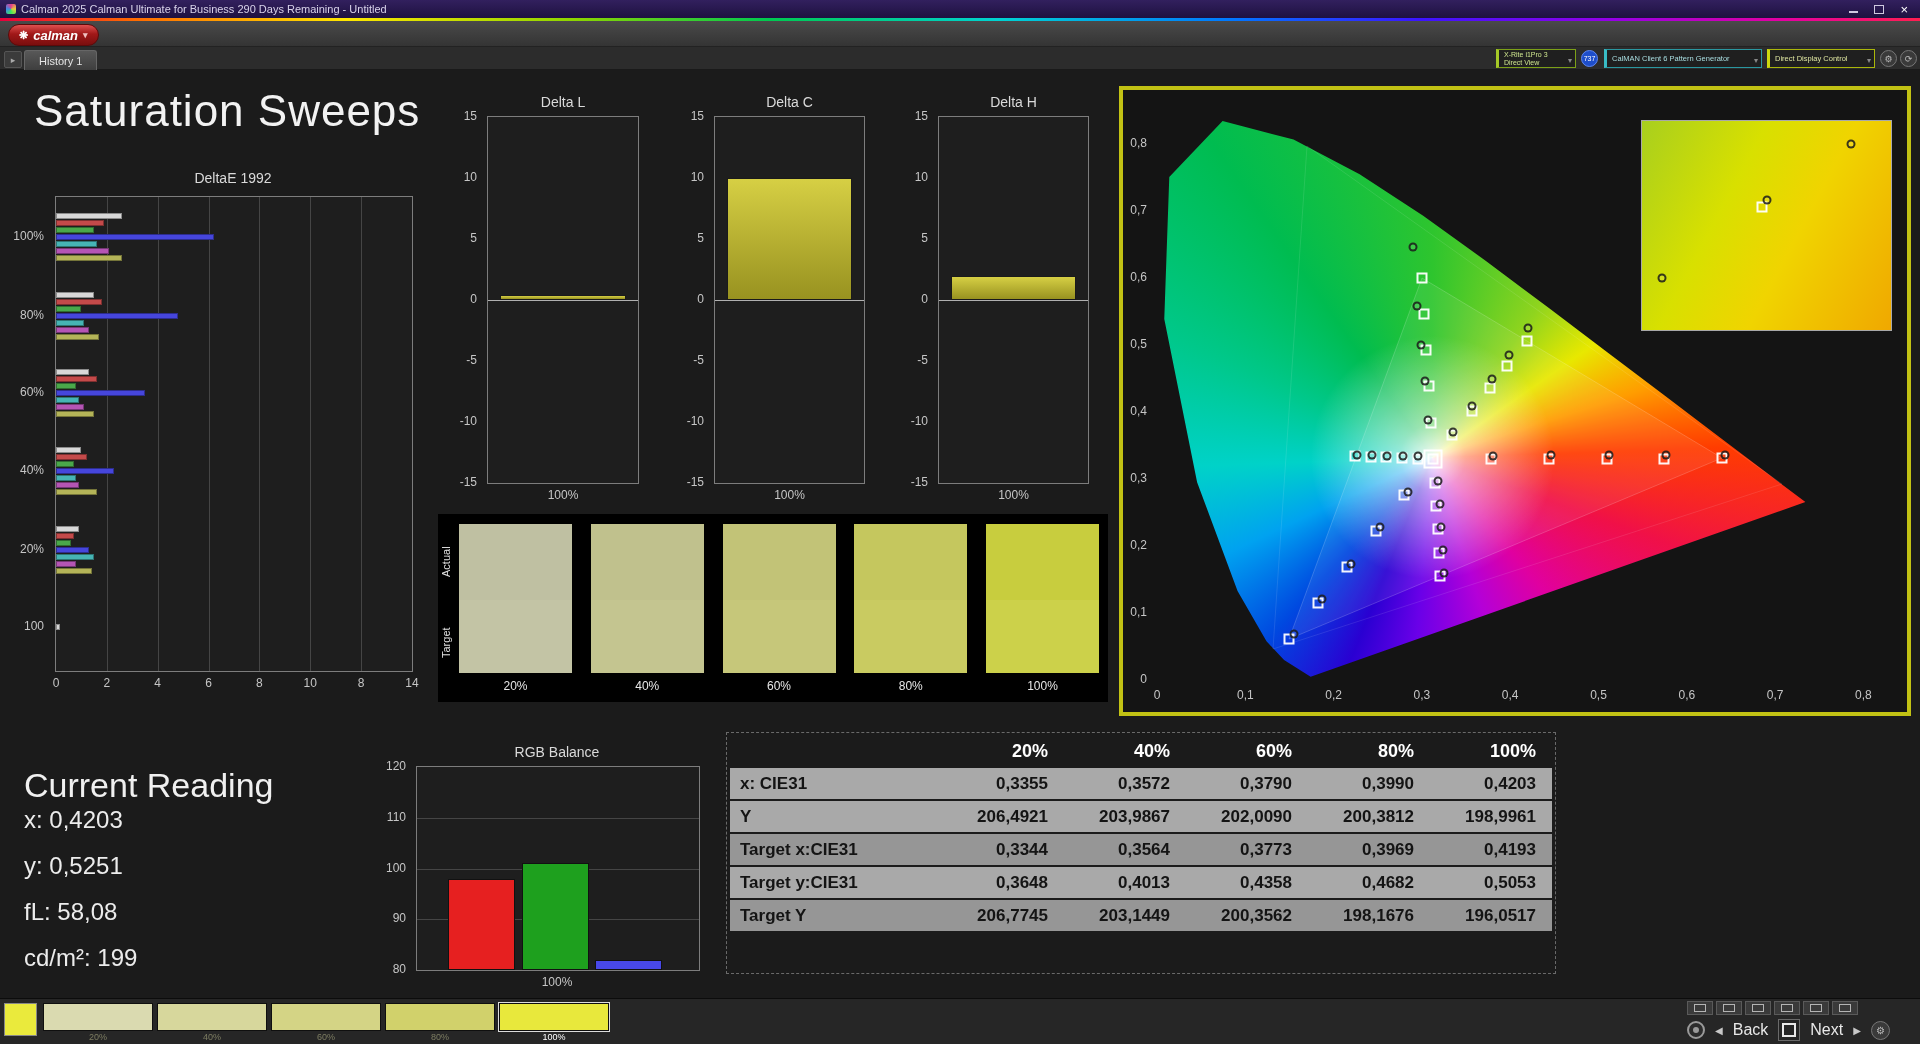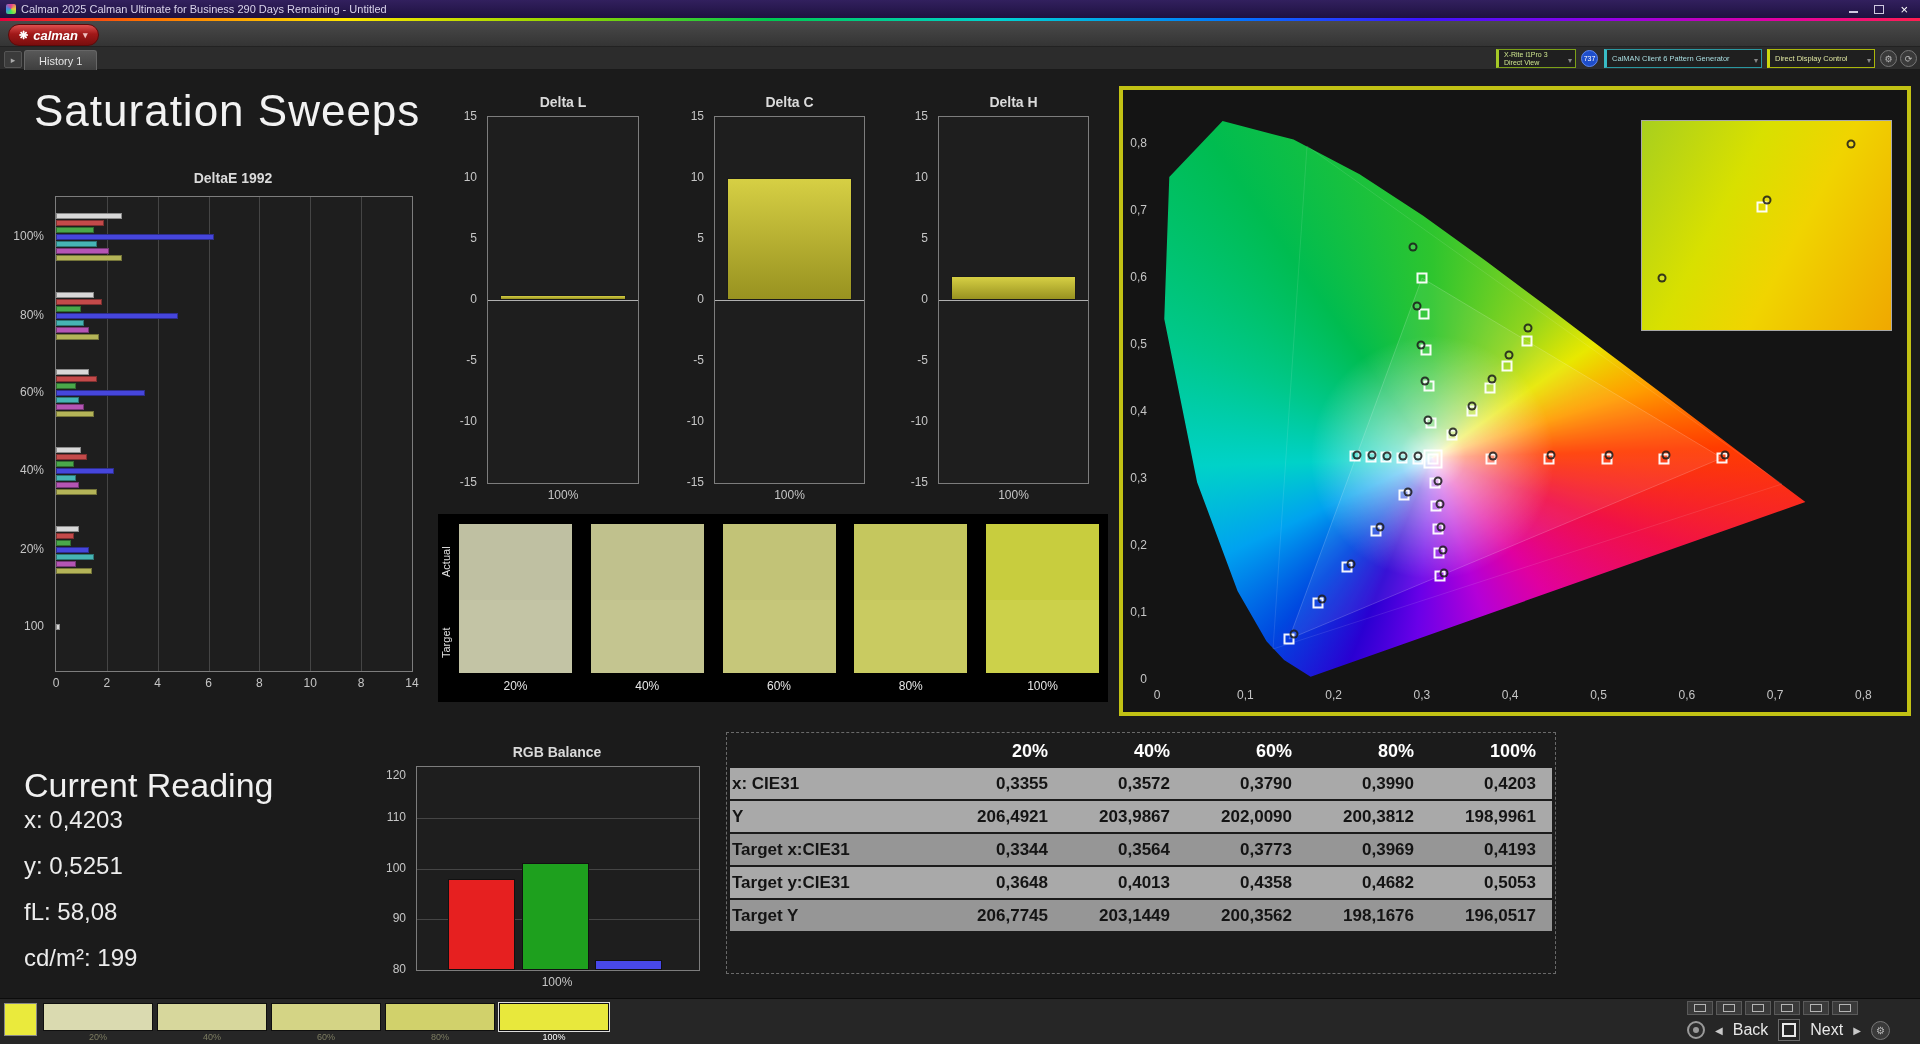--- a/index.html
+++ b/index.html
@@ -50,21 +50,21 @@
     background:#1e4ecb;border:1px solid #5f86ef;color:#fff;font-size:7px;display:flex;align-items:center;justify-content:center;box-sizing:border-box;}
   .dev-source{left:1604px;width:158px;border:1px solid #2a97a0;border-left:3px solid #39bcc6;}
   .dev-source .dev-line{color:#a8dde0;font-size:7.5px;}
   .dev-display{left:1767px;width:108px;border:1px solid #aab60a;border-left:3px solid #cdd80e;}
   .dev-display .dev-line{color:#dde4a0;font-size:7.5px;}
   .round-btn{position:absolute;top:3px;width:17px;height:17px;border-radius:50%;background:#3a3a3a;
     border:1px solid #777;color:#bbb;font-size:9px;display:flex;align-items:center;justify-content:center;box-sizing:border-box;}
 
   
   .page-title{position:absolute;left:34px;top:86px;font-size:44px;color:#f2f2f2;letter-spacing:1px;}
-  .chart-title{position:absolute;font-size:14px;color:#dadada;text-align:center;font-weight:bold;}
+  .chart-title{position:absolute;font-size:14px;color:#dadada;text-align:center;}
   .plot{position:absolute;border:1px solid #7d7d7d;background:#1e1e1e;overflow:hidden;}
   .axis-label{position:absolute;font-size:12px;color:#c6c6c6;white-space:nowrap;}
   .ylab{left:0;width:100%;text-align:right;padding-right:6px;box-sizing:border-box;}
   .xlab{transform:translateX(-50%);}
   .ycontainer,.xcontainer{position:absolute;}
   .vgrid{position:absolute;top:0;bottom:0;width:1px;background:#454545;}
   .hgrid{position:absolute;left:0;right:0;height:1px;background:#454545;}
   .zero-line{position:absolute;left:0;right:0;height:1px;background:#b0b0b0;}
   .hbar{position:absolute;left:0;height:6px;box-shadow:0 0 0 1px rgba(0,0,0,0.35) inset;}
   .vbar{position:absolute;left:8%;width:84%;box-sizing:border-box;border:1px solid #1a1a1a;
@@ -108,21 +108,21 @@
   .cr-title{position:absolute;left:24px;top:752px;font-size:34px;color:#f0f0f0;margin-top:14px;}
   .cr-line{position:absolute;left:24px;font-size:24px;color:#ececec;}
 
   
   .table-box{position:absolute;left:726px;top:732px;width:830px;height:242px;border:1px dashed #6a6a6a;box-sizing:border-box;}
   .table-grid{position:absolute;left:3px;top:3px;width:822px;}
   .trow{display:grid;grid-template-columns:212px repeat(5,122px);height:31px;margin-bottom:2px;align-items:center;}
   .trow.head{height:30px;}
   .trow.odd{background:#a9a9a9;}
   .trow.even{background:#969696;}
-  .tl{padding-left:2px;font-weight:bold;color:#141414;font-size:17px;}
+  .tl{padding-left:10px;font-weight:bold;color:#141414;font-size:17px;}
   .td{text-align:right;padding-right:16px;color:#141414;font-size:17px;font-weight:bold;}
   .th{text-align:right;padding-right:16px;font-size:18px;color:#fff;font-weight:bold;}
 
   
   .bottombar{position:absolute;left:0;top:998px;width:100%;height:46px;background:#262626;border-top:1px solid #0c0c0c;box-sizing:border-box;}
   .current-patch{position:absolute;left:4px;top:4px;width:33px;height:33px;background:#eaea3c;border:1px solid #888;box-sizing:border-box;}
   .patch-strip{position:absolute;left:43px;top:4px;display:flex;gap:4px;}
   .patch-wrap{width:110px;}
   .patch{height:28px;border:1px solid #0f0f0f;box-sizing:border-box;}
   .patch.selected{outline:1px solid #ddd;}
@@ -443,21 +443,21 @@
   </div>
 
   <div class="cr-title">Current Reading</div>
   <div class="cr-line" style="top:806px;">x: 0,4203</div>
   <div class="cr-line" style="top:852px;">y: 0,5251</div>
   <div class="cr-line" style="top:898px;">fL: 58,08</div>
   <div class="cr-line" style="top:944px;">cd/m²: 199</div>
 
   <div class="chart-title" style="left:416px;top:744px;width:282px;">RGB Balance</div>
   <div class="ycontainer" style="left:370px;top:767px;width:42px;height:203px;">
-      <div class="axis-label ylab" style="top: -8px; margin-top: 9px;">120</div>
+      <div class="axis-label ylab" style="top: -8px;">120</div>
       <div class="axis-label ylab" style="top: 42.75px;">110</div>
       <div class="axis-label ylab" style="top: 93.5px;">100</div>
       <div class="axis-label ylab" style="top: 144.25px;">90</div>
       <div class="axis-label ylab" style="top: 195px;">80</div>
     </div>
   <div class="plot" style="left:416px;top:766px;width:282px;height:203px;">
       <div class="hgrid" style="top: 50.75px;"></div>
       <div class="hgrid" style="top: 101.5px;"></div>
       <div class="hgrid" style="top: 152.25px;"></div>
       <div class="rgb-bar" style="left: 31px; width: 67px; height: 91.35px; background: rgb(230, 32, 32);"></div>

